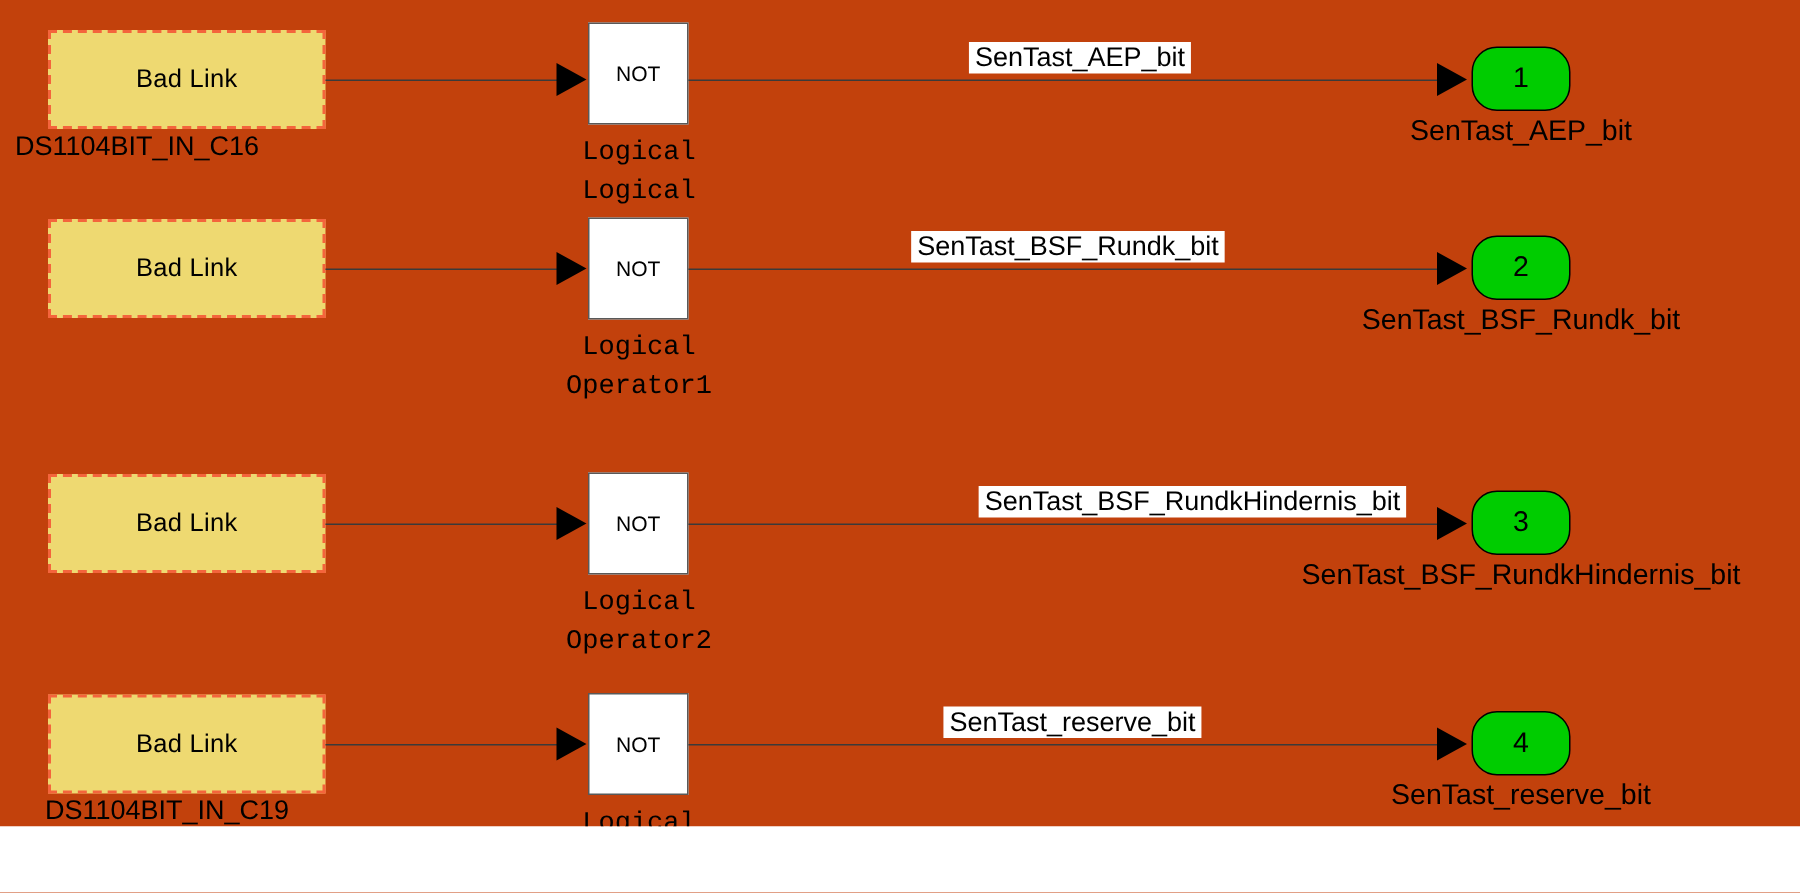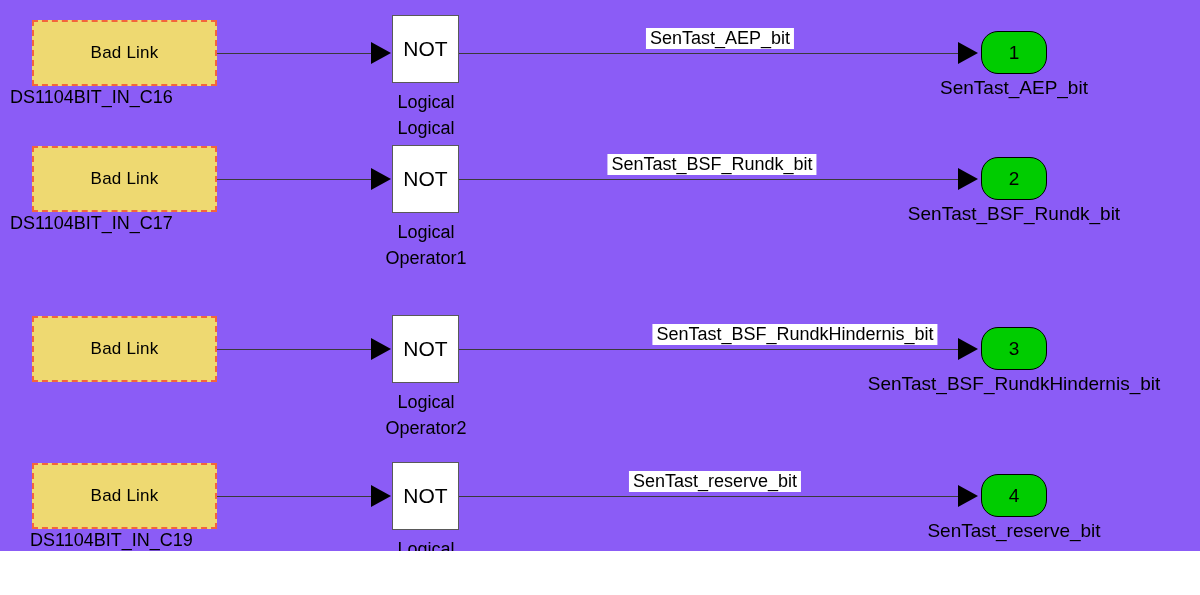--- a/index.html
+++ b/index.html
@@ -7,21 +7,21 @@
     padding: 0;
     background: #ffffff;
   }
   body {
     font-family: "Liberation Sans", sans-serif;
   }
   #canvas {
     position: relative;
     width: 1200px;
     height: 551px;
-    background: #8b5cf6;
+    background: #c2410c;
     overflow: hidden;
   }
   
   .badlink {
     position: absolute;
     box-sizing: border-box;
     background: #EED971;
     border: 2px dashed #F4643C;
     display: flex;
     align-items: center;
@@ -39,33 +39,34 @@
     font-size: 18px;
     color: #000000;
     white-space: nowrap;
     text-align: center;
   }
   .caption.centered {
     transform: translateX(-50%);
   }
   .caption.two-line {
     line-height: 1.42;
+    font-family: Liberation Mono, monospace;
   }
   
   .notblock {
     position: absolute;
     box-sizing: border-box;
     background: #ffffff;
     border: 1.6px solid #595959;
     display: flex;
     align-items: center;
     justify-content: center;
   }
   .notblock-text {
-    font-size: 21px;
+    font-size: 14px;
     color: #000000;
   }
   
   .wire {
     position: absolute;
     height: 0;
     border-top: 1.4px solid #3a3a3a;
   }
   
   .arrow {
@@ -135,21 +136,20 @@
   <div class="arrow" style="left:958px; top:42px;"></div>
 
   <div class="outport" style="left:981px; top:31px; width:66px; height:43px;">
     <span class="outport-num">1</span>
   </div>
   <div class="outport-caption" style="left:1014px; top:77px;">SenTast_AEP_bit</div>
 
   <div class="badlink" style="left:32px; top:146px; width:185px; height:66px;">
     <span class="badlink-text">Bad Link</span>
   </div>
-  <div class="caption" style="left:10px; top:213px;">DS1104BIT_IN_C17</div>
 
   <div class="wire" style="left:217px; top:179px; width:161px;"></div>
   <div class="arrow" style="left:371px; top:168px;"></div>
 
   <div class="notblock" style="left:392px; top:145px; width:67px; height:68px;">
     <span class="notblock-text">NOT</span>
   </div>
   <div class="caption centered two-line" style="left:426px; top:220px;">
     <div>Logical</div>
     <div>Operator1</div>

